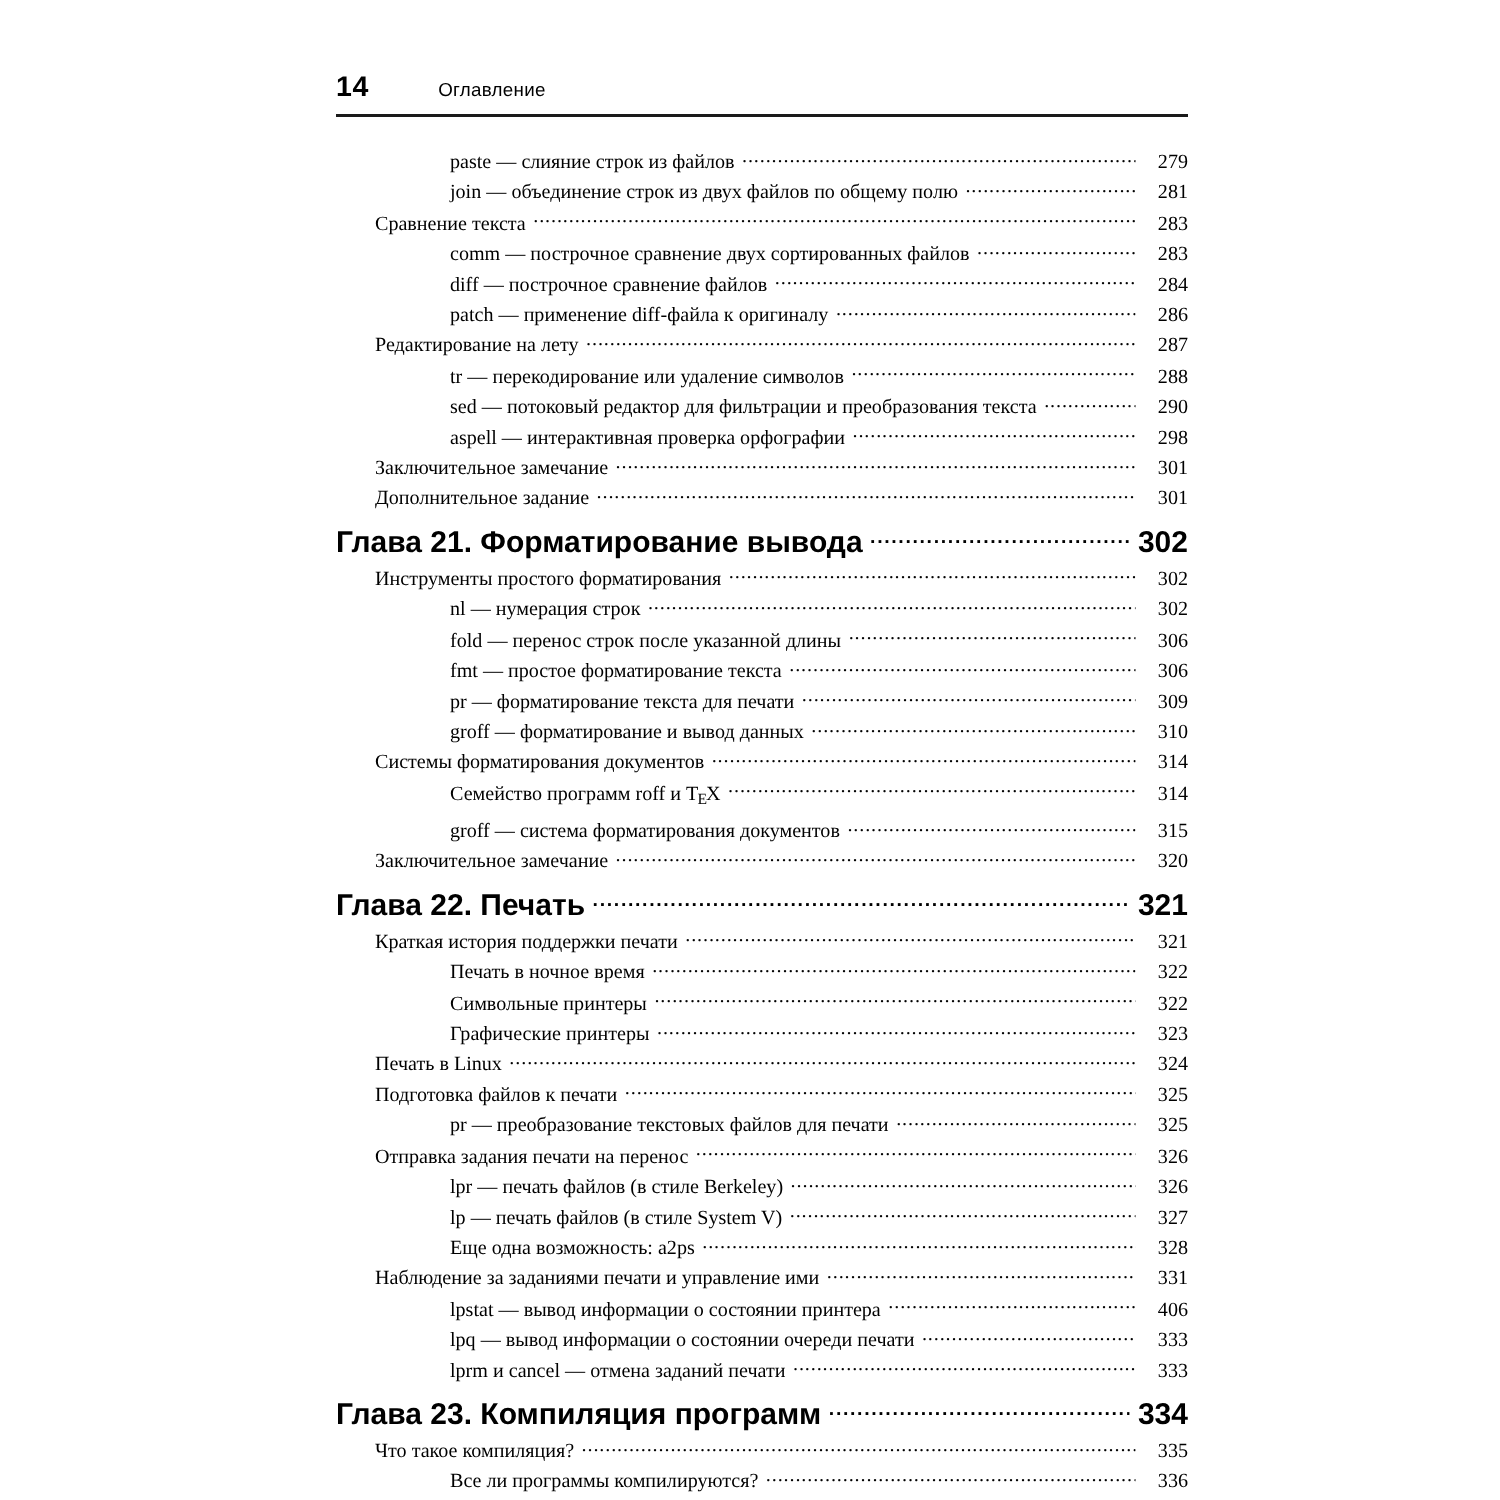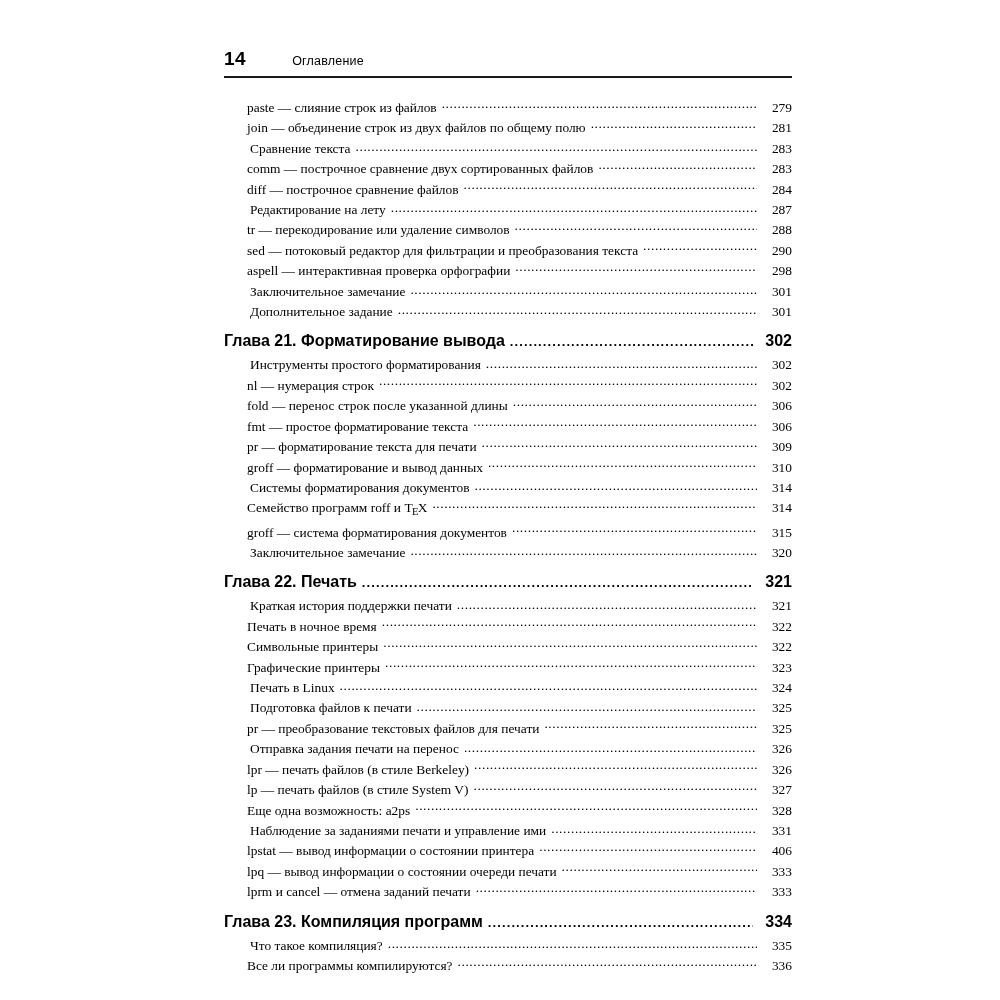--- a/index.html
+++ b/index.html
@@ -86,32 +86,31 @@
   }
   .row .page-num {
     flex: 0 0 auto;
     text-align: right;
     width: 30px;
     padding-left: 3px;
   }
 
   
   .lvl1 { margin-left: 0px; }
-  .lvl2 { margin-left: 26px; align-items: center; }
-  .lvl3 { margin-left: 23px; }
+  .lvl2 { margin-left: 26px; }
+  .lvl3 { margin-left: 76px; }
 
   
   .chapter {
     font-family: "Liberation Sans", sans-serif;
     font-weight: bold;
-    font-size: 16px;
+    font-size: 20px;
     line-height: 22px;
     margin-top: 8px;
     margin-bottom: 3px;
-    align-items: flex-end;
   }
   .chapter .dots::after {
     letter-spacing: 1.1px;
     font-size: 13px;
     bottom: -1px;
   }
   .chapter .page-num { width: 34px; }
 
   .tex sub {
     font-size: 0.78em;
@@ -149,20 +148,25 @@
       <div class="row lvl3">
         <span class="label">comm — построчное сравнение двух сортированных файлов</span>
         <span class="dots"></span>
         <span class="page-num">283</span>
       </div>
       <div class="row lvl3">
         <span class="label">diff — построчное сравнение файлов</span>
         <span class="dots"></span>
         <span class="page-num">284</span>
       </div>
+      <div class="row lvl3">
+        <span class="label">patch — применение diff-файла к оригиналу</span>
+        <span class="dots"></span>
+        <span class="page-num">286</span>
+      </div>
       <div class="row lvl2">
         <span class="label">Редактирование на лету</span>
         <span class="dots"></span>
         <span class="page-num">287</span>
       </div>
       <div class="row lvl3">
         <span class="label">tr — перекодирование или удаление символов</span>
         <span class="dots"></span>
         <span class="page-num">288</span>
       </div>

